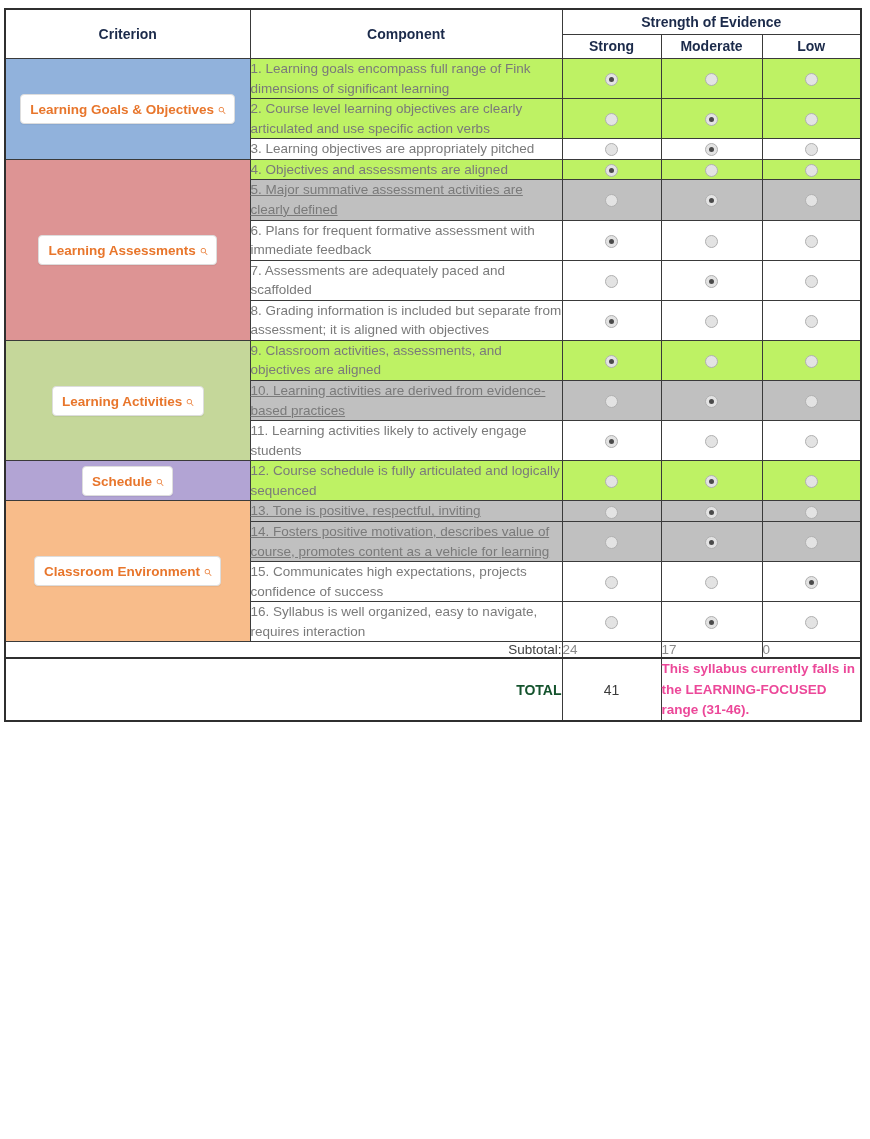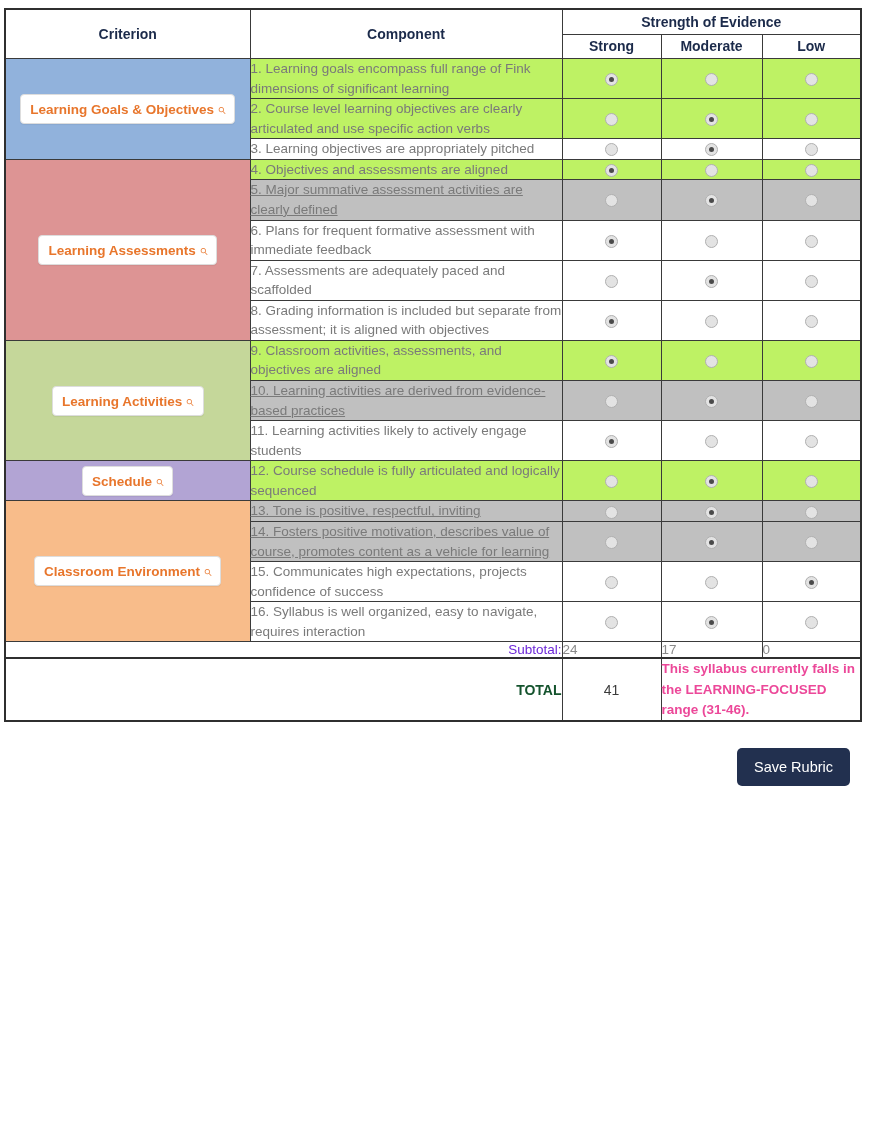--- a/index.html
+++ b/index.html
@@ -124,21 +124,21 @@
   }
 
   
   .hl-gold { background: #bef264; }
   .hl-grey { background: #c0c0c0; text-decoration: underline; }
   .hl-none { background: #ffffff; }
 
   
   td.subtotal-label {
     text-align: right;
-    color: #6d28d9;
+    color: #404040;
     font-size: 13.5px;
     padding: 9px 10px;
   }
   td.subtotal-val {
     color: #8a8a8a;
     font-size: 13.5px;
     padding: 9px 4px;
   }
   td.total-label {
     text-align: right;
@@ -316,17 +316,14 @@
           <td class="subtotal-val">0</td>
         </tr>
         <tr class="total-row">
           <td class="total-label" colspan="2">TOTAL</td>
           <td class="total-val">41</td>
           <td class="total-msg" colspan="2">This syllabus currently falls in the LEARNING-FOCUSED range (31-46).</td>
         </tr>
       </tbody>
   </table>
 
-  <div class="footer">
-    <button class="save-btn">Save Rubric</button>
-  </div>
 
 </div>
 
 </body></html>

